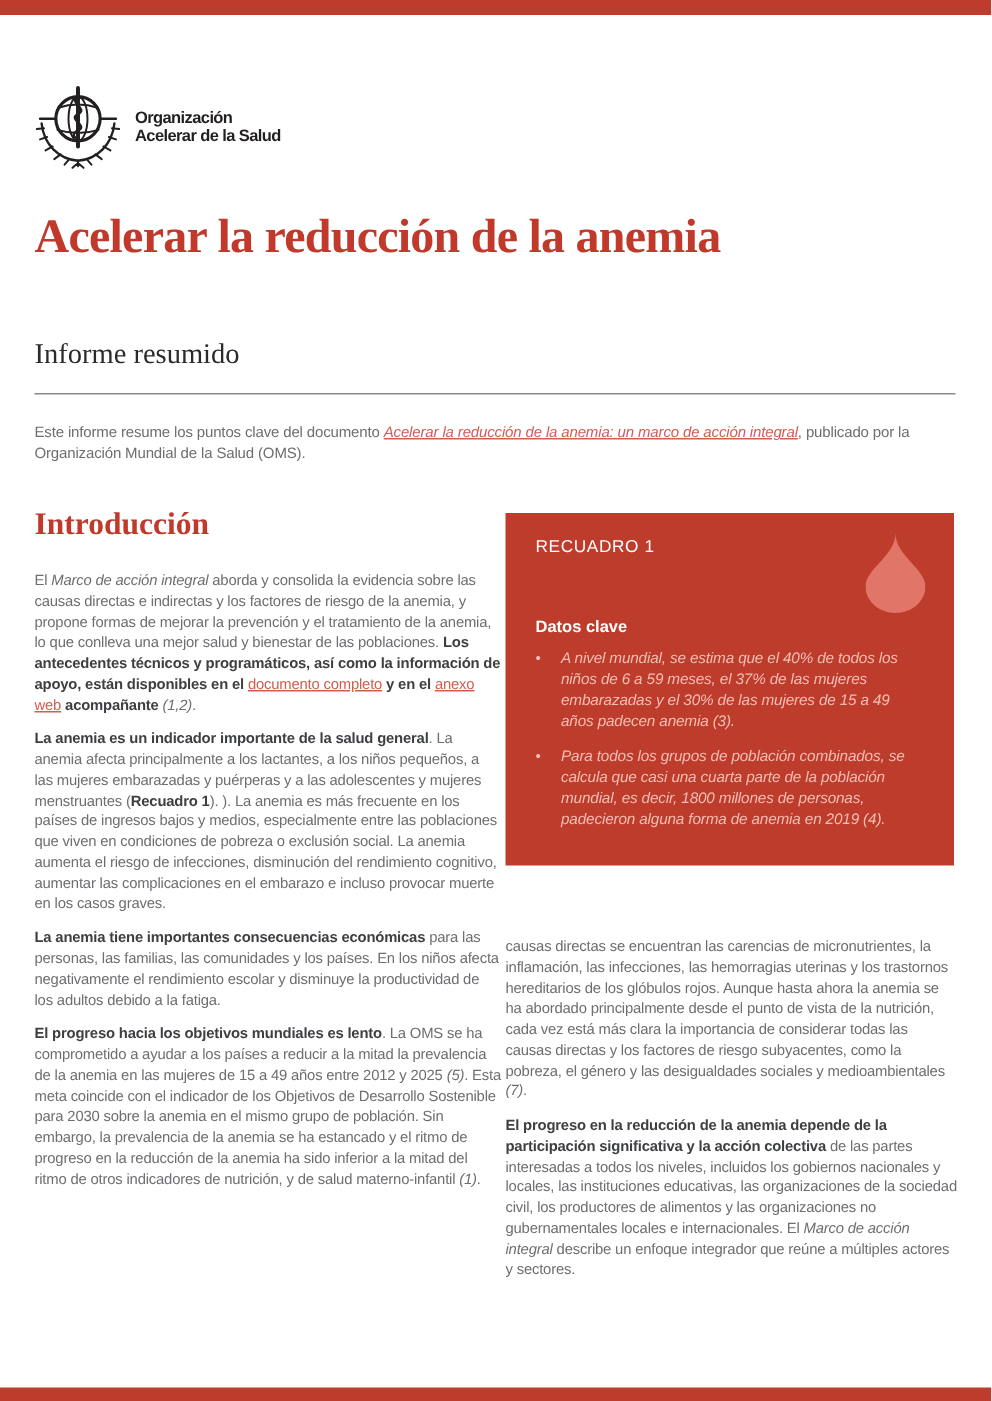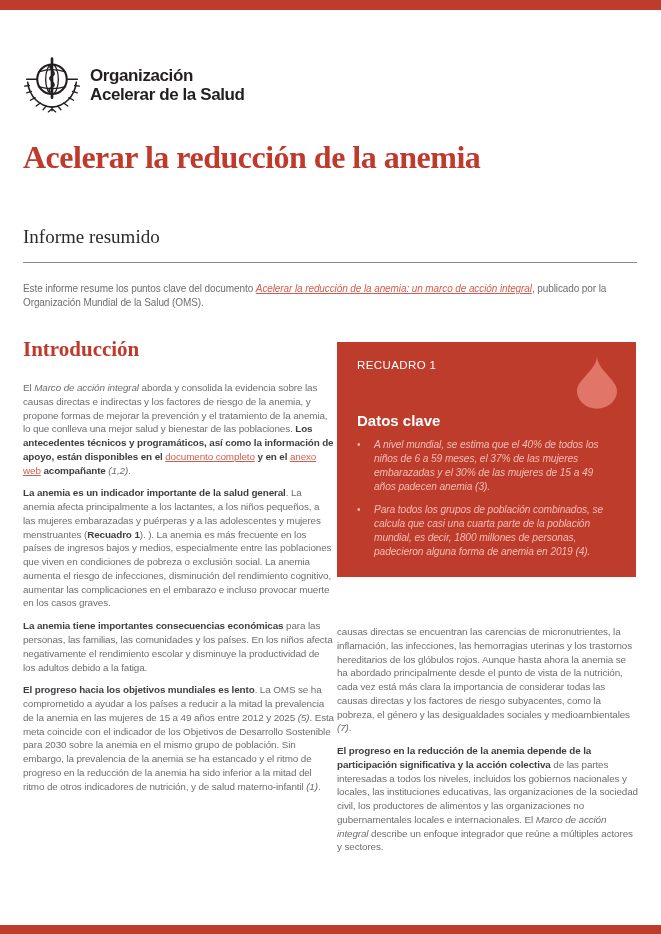--- a/index.html
+++ b/index.html
@@ -13,21 +13,21 @@
     --logo-black:#231F20;
   }
   *{margin:0;padding:0;box-sizing:border-box;}
   html,body{background:#fff;}
   body{width:661px;height:934px;font-family:"Liberation Sans",sans-serif;}
   .page{position:relative;width:661px;height:934px;background:#fff;overflow:hidden;}
   .bar{position:absolute;left:0;width:661px;background:var(--accent-red);}
   .bar.top{top:0;height:10px;}
   .bar.bottom{bottom:0;height:9px;}
   .logo{position:absolute;left:23px;top:56px;display:flex;align-items:center;gap:9px;}
-  .logo-text{font-weight:700;color:var(--logo-black);font-size:17px;line-height:1.13;letter-spacing:-0.4px;}
+  .logo-text{font-weight:700;color:var(--logo-black);font-size:11px;line-height:1.13;letter-spacing:-0.4px;}
   .title{position:absolute;left:23px;top:139px;font-family:"Liberation Serif",serif;font-weight:700;
          font-size:32px;letter-spacing:-0.5px;color:var(--title-red);white-space:nowrap;}
   .subtitle{position:absolute;left:23px;top:181px;font-family:"Liberation Serif",serif;font-weight:700;
          font-size:23px;color:var(--subtitle-salmon);white-space:nowrap;}
   .doc-type{position:absolute;left:23px;top:226px;font-family:"Liberation Serif",serif;
          font-size:19px;color:#2b2b2b;}
   .divider{position:absolute;left:23px;top:262px;width:614px;border:none;border-top:1px solid #8a8a8a;}
   .intro-note{position:absolute;left:23px;top:282px;width:614px;font-size:10px;line-height:1.42;
          color:var(--body-gray);letter-spacing:-0.1px;}
   .section-heading{position:absolute;left:23px;top:337px;font-family:"Liberation Serif",serif;
@@ -38,21 +38,21 @@
   .para{margin:0 0 9px 0;}
   .seg-b{font-weight:700;color:var(--bold-dark);}
   .seg-i{font-style:italic;}
   .seg-ref{font-style:italic;}
   a.seg-link,a.seg-linki{color:var(--link-red);text-decoration:underline;cursor:pointer;}
   a.seg-linki{font-style:italic;}
   .box{position:absolute;left:337px;top:342px;width:299px;height:235px;background:var(--accent-red);
        padding:17px 20px 14px 20px;}
   .box-label{color:#fff;font-size:11.5px;font-weight:400;letter-spacing:0.4px;}
   .drop{position:absolute;top:13px;right:19px;}
-  .box-heading{color:#fff;font-weight:700;font-size:15px;margin-top:41px;margin-bottom:9px;}
+  .box-heading{color:#fff;font-weight:700;font-size:11px;margin-top:41px;margin-bottom:9px;}
   .bullet-item{display:flex;margin-bottom:9px;color:#F2BDB3;font-style:italic;
        font-size:10.2px;line-height:1.37;letter-spacing:-0.1px;}
   .bullet-marker{width:17px;flex:0 0 17px;font-style:normal;font-size:10px;}
   .bullet-text{flex:1;}
 </style>
 </head>
 <body>
 
 <div class="page">
 

